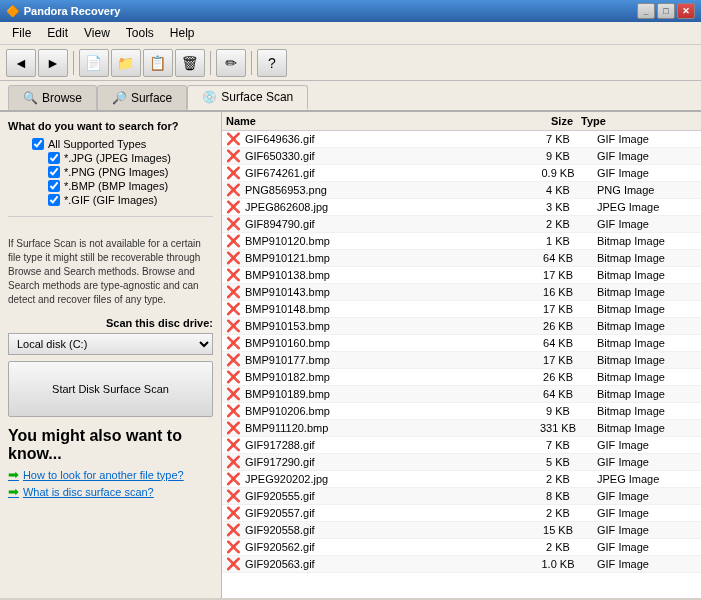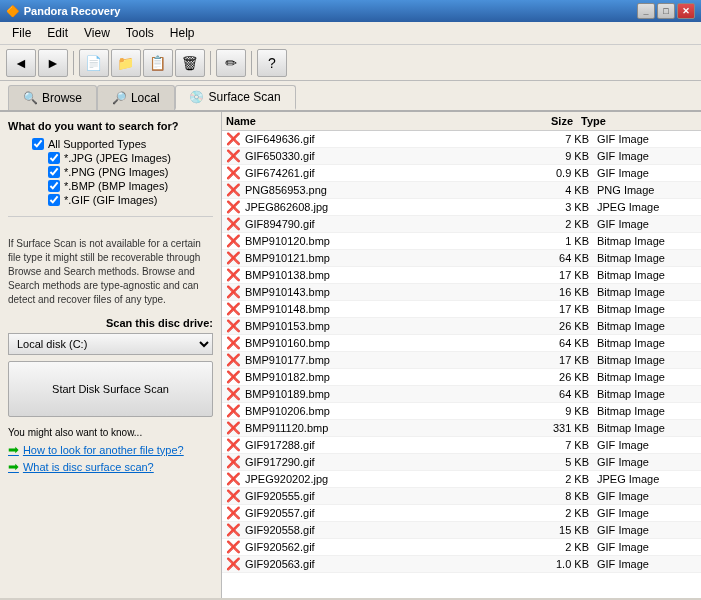--- a/index.html
+++ b/index.html
@@ -32,31 +32,31 @@
     #left-panel { width: 222px; padding: 8px; border-right: 1px solid #bbb; overflow-y: auto; font-size: 11px; flex-shrink: 0; }
     #left-panel h3 { font-size: 11px; font-weight: bold; margin-bottom: 6px; }
     .checkbox-group { margin-bottom: 4px; }
     .checkbox-item { display: flex; align-items: center; gap: 4px; margin: 2px 8px; padding-left: 16px; }
     .checkbox-item input[type=checkbox] { width: 12px; height: 12px; }
     .child-items { margin-left: 16px; }
     .info-text { font-size: 10px; color: #333; margin: 10px 0; line-height: 1.4; border-top: 1px solid #ccc; padding-top: 20px; }
     .scan-label { font-size: 11px; font-weight: bold; margin: 8px 0 4px 0; text-align: right; }
     .drive-select { width: 100%; padding: 3px 4px; font-size: 11px; background: linear-gradient(to bottom, #f8f8f8, #e0e0e0); border: 1px solid #aaa; }
     .scan-btn { width: 100%; padding: 21px; font-size: 11px; background: linear-gradient(to bottom, #f8f8f8, #d8d8d8); border: 1px solid #aaa; margin-top: 6px; cursor: pointer; border-radius: 2px; }
-    .also-label { font-size: 10px; font-weight: normal; margin: 10px 0 4px 0; }
+    .also-label { font-size: 16px; font-weight: bold; margin: 10px 0 4px 0; }
     .link-item { color: #0066cc; font-size: 11px; text-decoration: underline; cursor: pointer; display: flex; align-items: center; gap: 4px; margin: 2px 0; }
     .link-arrow { color: #00aa00; font-size: 13px; }
 
     
     #right-panel { flex: 1; overflow: hidden; display: flex; flex-direction: column; background: white; }
     #file-list-header { display: grid; grid-template-columns: 1fr 70px 100px 16px; background: #f0ece4; border-bottom: 1px solid #ccc; padding: 3px 4px; font-size: 11px; font-weight: bold; }
     #file-list { overflow-y: scroll; flex: 1; }
     .file-row { display: grid; grid-template-columns: 1fr 70px 100px; padding: 1px 4px; font-size: 11px; align-items: center; border-bottom: 1px solid #f0f0f0; }
     .file-name { display: flex; align-items: center; gap: 4px; overflow: hidden; white-space: nowrap; }
-    .file-size { text-align: right; padding-right: 8px; }
+    .file-size { text-align: center; padding-right: 8px; }
     .file-type { }
     .broken-icon { color: #cc0000; font-size: 12px; }
   </style>
 </head>
 <body>
 
 <div id="title-bar">
   <span style="margin-right:4px;">🔶</span>
   <span>Pandora Recovery</span>
   <div id="title-bar-controls">
@@ -88,21 +88,21 @@
   <div class="toolbar-btn">?</div>
 </div>
 
 <div id="tab-bar">
   <div class="tab">
     <span>🔍</span>
     <span>Browse</span>
   </div>
   <div class="tab">
     <span>🔎</span>
-    <span>Local</span>
+    <span>Surface</span>
   </div>
   <div class="tab active">
     <span>💿</span>
     <span>Surface Scan</span>
   </div>
 </div>
 
 <div id="main">
 
   <div id="left-panel">

